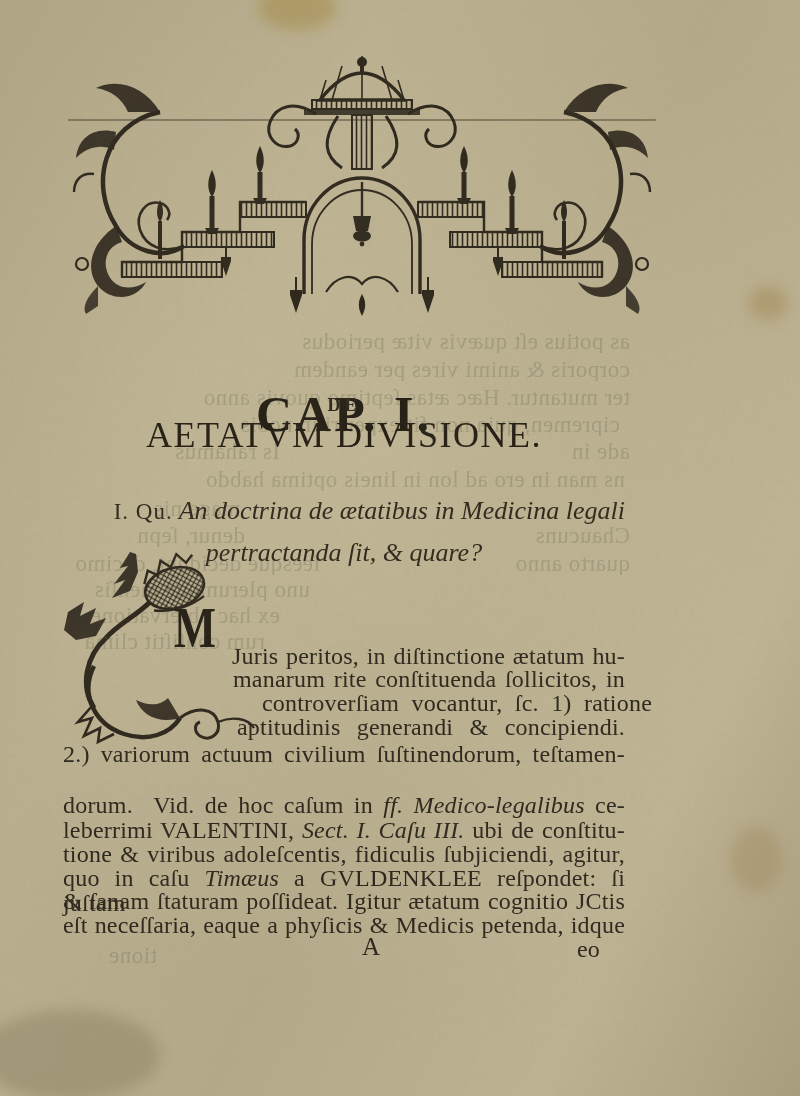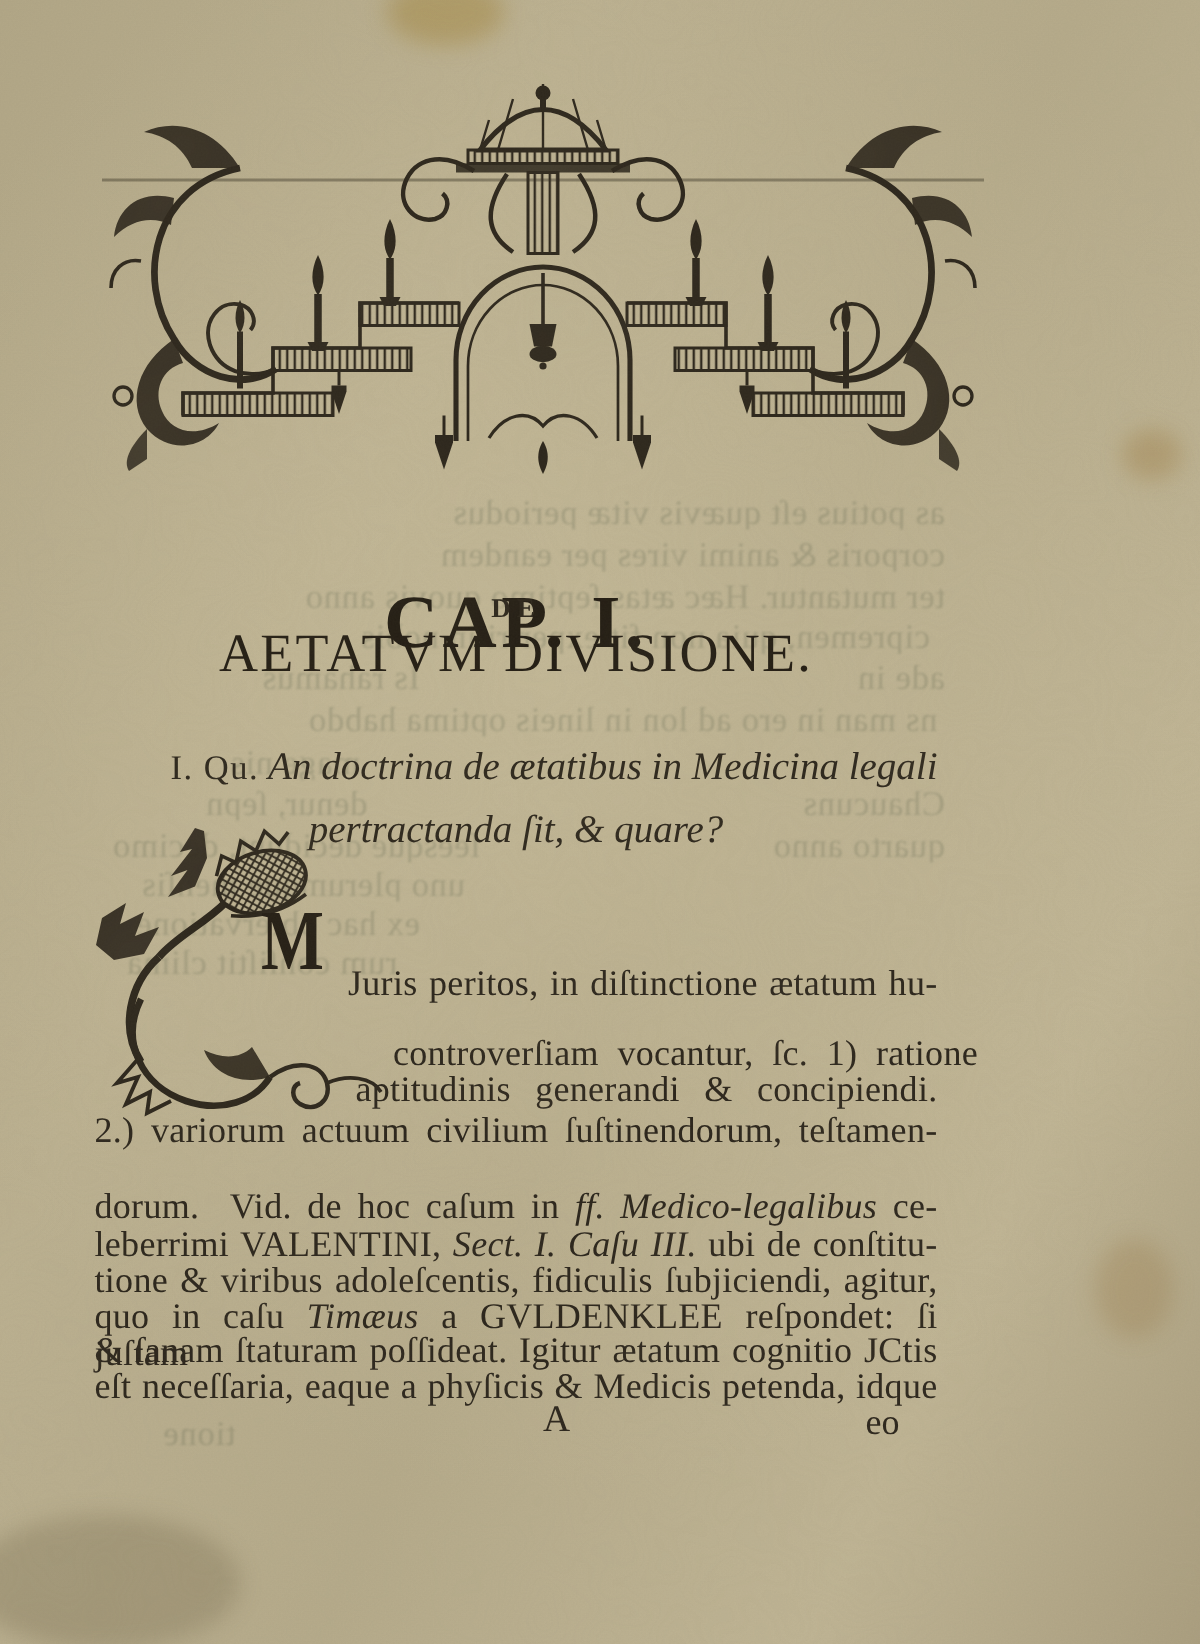--- a/index.html
+++ b/index.html
@@ -182,20 +182,21 @@
     <path d="M124,172 C104,178 86,170 80,154 C92,160 104,160 112,152" fill="#2a241a" opacity=".9"></path>
     <path d="M36,160 L22,176 L36,172 L28,190 L44,182 L42,196 L58,188" fill="none" stroke="#2a241a" stroke-width="2.6"></path>
 
     <path d="M124,172 C140,160 158,162 162,176 C165,188 154,196 144,190 C138,186 138,178 144,176" fill="none" stroke="#2a241a" stroke-width="3"></path>
     <path d="M162,176 C176,170 192,172 198,182" fill="none" stroke="#2a241a" stroke-width="2.4"></path>
   </svg>
 
   <div class="dropcap">M</div>
 
   <div class="pline" style="left:232px;top:644px;width:393px;">Juris peritos, in diſtinctione ætatum hu-</div>
+  <div class="pline" style="left:233px;top:667px;width:392px;">manarum rite conſtituenda ſollicitos, in</div>
   <div class="pline" style="left:250px;top:691px;width:390px;margin-left:12px;">controverſiam vocantur, ſc. 1) ratione</div>
   <div class="pline" style="left:237px;top:715px;width:388px;">aptitudinis generandi &amp; concipiendi.</div>
   <div class="pline" style="left:63px;top:742px;width:562px;">2.) variorum actuum civilium ſuſtinendorum, teſtamen-</div>
   <div class="pline" style="left:63px;top:793px;width:562px;"><span>dorum.&nbsp; Vid. de hoc caſum in </span><i>ff. Medico-legalibus</i><span> ce-</span></div>
   <div class="pline" style="left:63px;top:818px;width:562px;"><span>leberrimi VALENTINI, </span><i>Sect. I. Caſu III.</i><span> ubi de conſtitu-</span></div>
   <div class="pline" style="left:63px;top:842px;width:562px;">tione &amp; viribus adoleſcentis, fidiculis ſubjiciendi, agitur,</div>
   <div class="pline" style="left:63px;top:866px;width:562px;"><span>quo in caſu </span><i>Timæus</i><span> a GVLDENKLEE reſpondet: ſi juſtam</span></div>
   <div class="pline" style="left:63px;top:889px;width:562px;">&amp; ſanam ſtaturam poſſideat. Igitur ætatum cognitio JCtis</div>
   <div class="pline" style="left:63px;top:913px;width:562px;">eſt neceſſaria, eaque a phyſicis &amp; Medicis petenda, idque</div>
 

